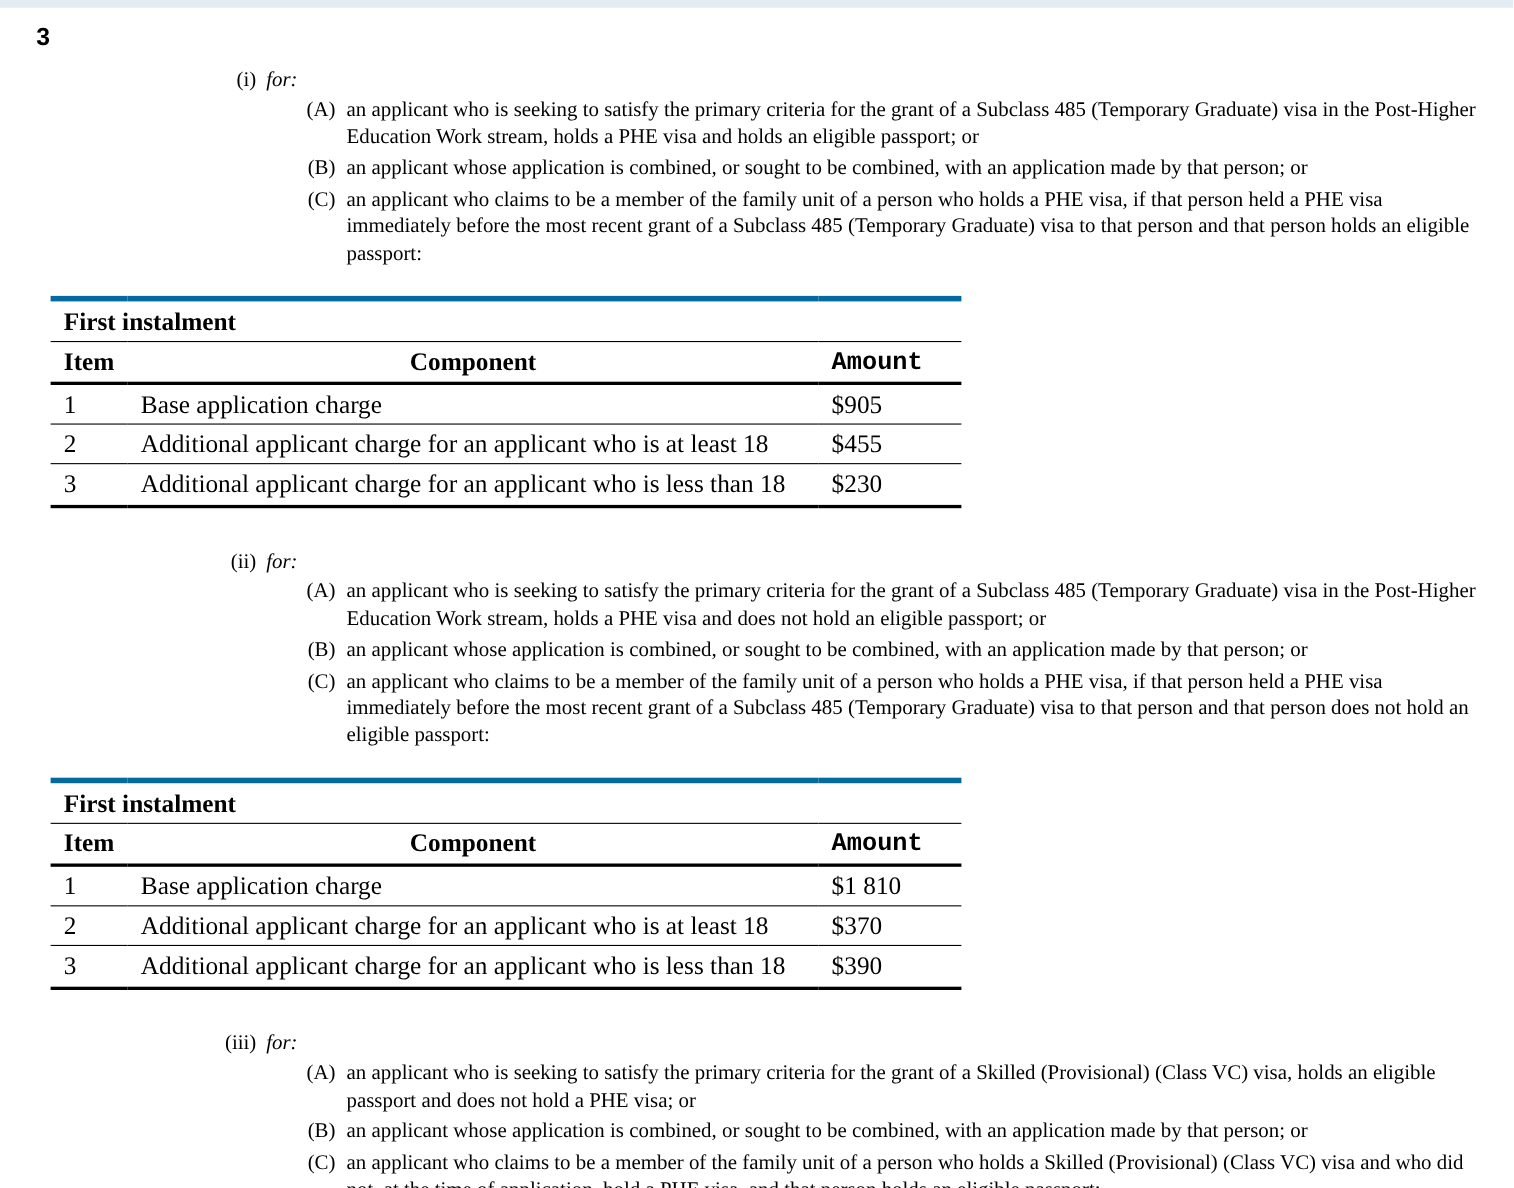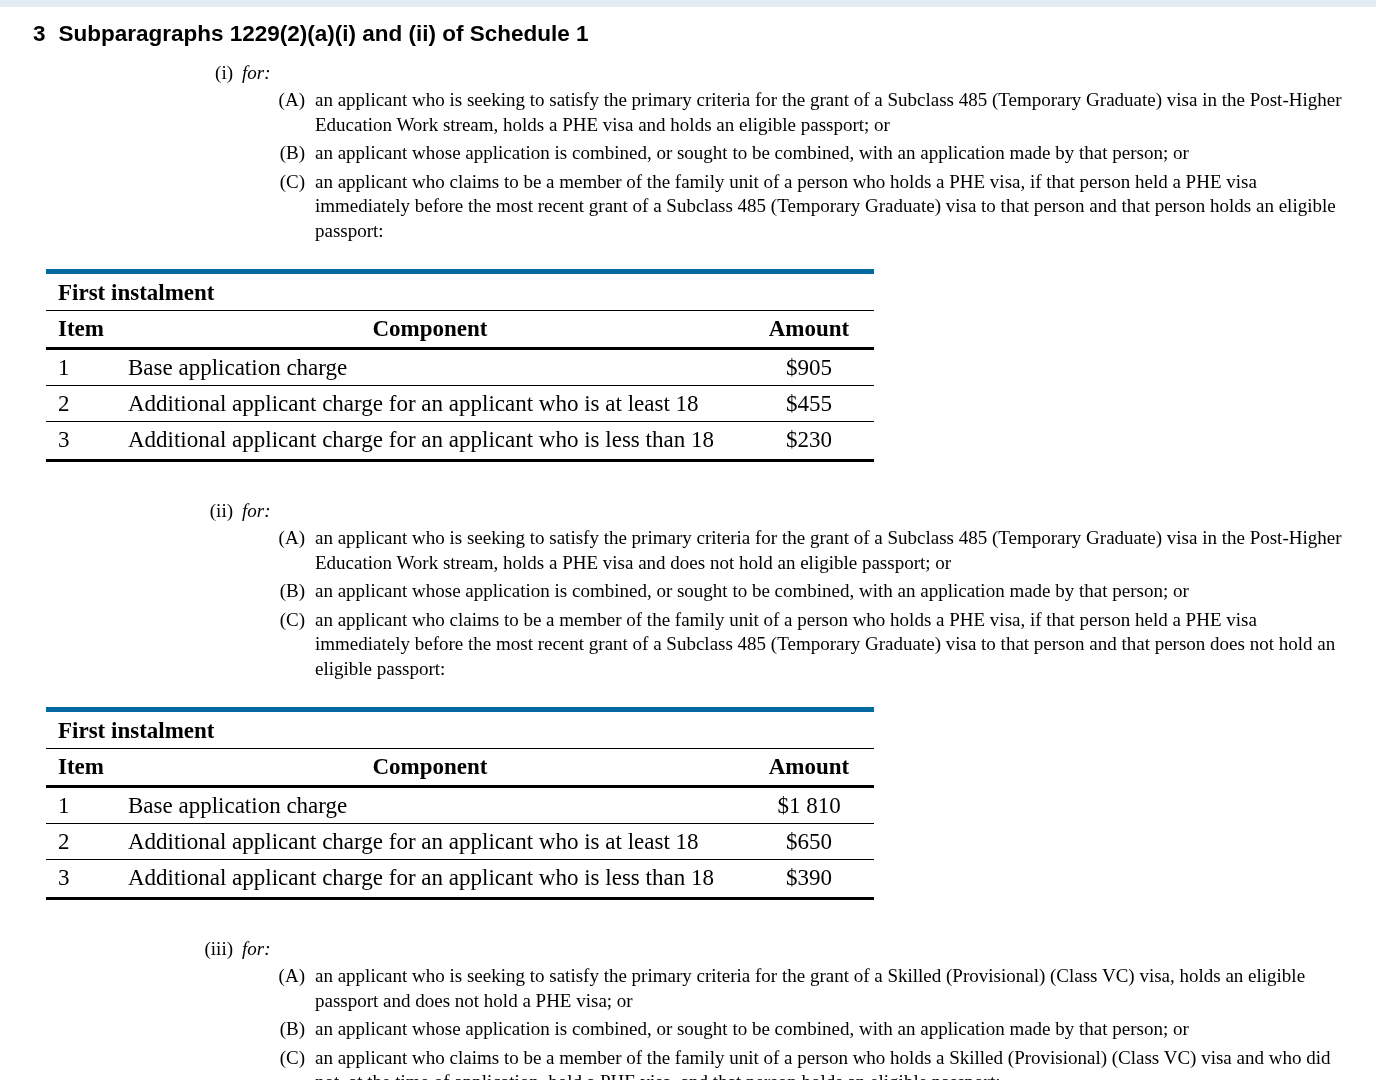--- a/index.html
+++ b/index.html
@@ -50,39 +50,38 @@
     font-weight: bold;
     padding: 6px 12px 4px 12px;
     border-bottom: 1.5px solid #000;
   }
   .fee-table .head-row th {
     font-weight: bold;
     text-align: center;
     padding: 5px 12px 5px 12px;
     border-bottom: 3px solid #000;
   }
-  .fee-table .head-row th.num { text-align: center; }
+  .fee-table .head-row th.num { text-align: left; font-family: Liberation Mono, monospace; }
   .fee-table tbody td {
     padding: 5px 12px 4px 12px;
     border-bottom: 1.5px solid #000;
   }
   .fee-table tbody tr:last-child td { border-bottom: none; padding-bottom: 6px; }
-  .fee-table td.num { text-align: center; white-space: nowrap; }
+  .fee-table td.num { text-align: left; white-space: nowrap; }
 </style>
 </head>
 <body>
 
 <div class="viewport">
   <div class="top-strip"></div>
 
   <div class="page">
 
     <h1 class="heading">
       <span class="sec-num">3</span>
-      <span class="sec-title">Subparagraphs 1229(2)(a)(i) and (ii) of Schedule 1</span>
     </h1>
 
 
     <div class="prov-lead">
       <span class="prov-label">(i)</span>
       <span class="prov-for">for:</span>
     </div>
     <div class="subitem">
       <span class="sub-label">(A)</span>
       <span class="sub-text">an applicant who is seeking to satisfy the primary criteria for the grant of a Subclass 485 (Temporary Graduate) visa in the Post-Higher Education Work stream, holds a PHE visa and holds an eligible passport; or</span>
@@ -166,21 +165,21 @@
       </thead>
       <tbody>
         <tr>
           <td>1</td>
           <td>Base application charge</td>
           <td class="num">$1 810</td>
         </tr>
         <tr>
           <td>2</td>
           <td>Additional applicant charge for an applicant who is at least 18</td>
-          <td class="num">$650</td>
+          <td class="num">$370</td>
         </tr>
         <tr>
           <td>3</td>
           <td>Additional applicant charge for an applicant who is less than 18</td>
           <td class="num">$390</td>
         </tr>
       </tbody>
     </table>
 
     <div class="prov-lead">

